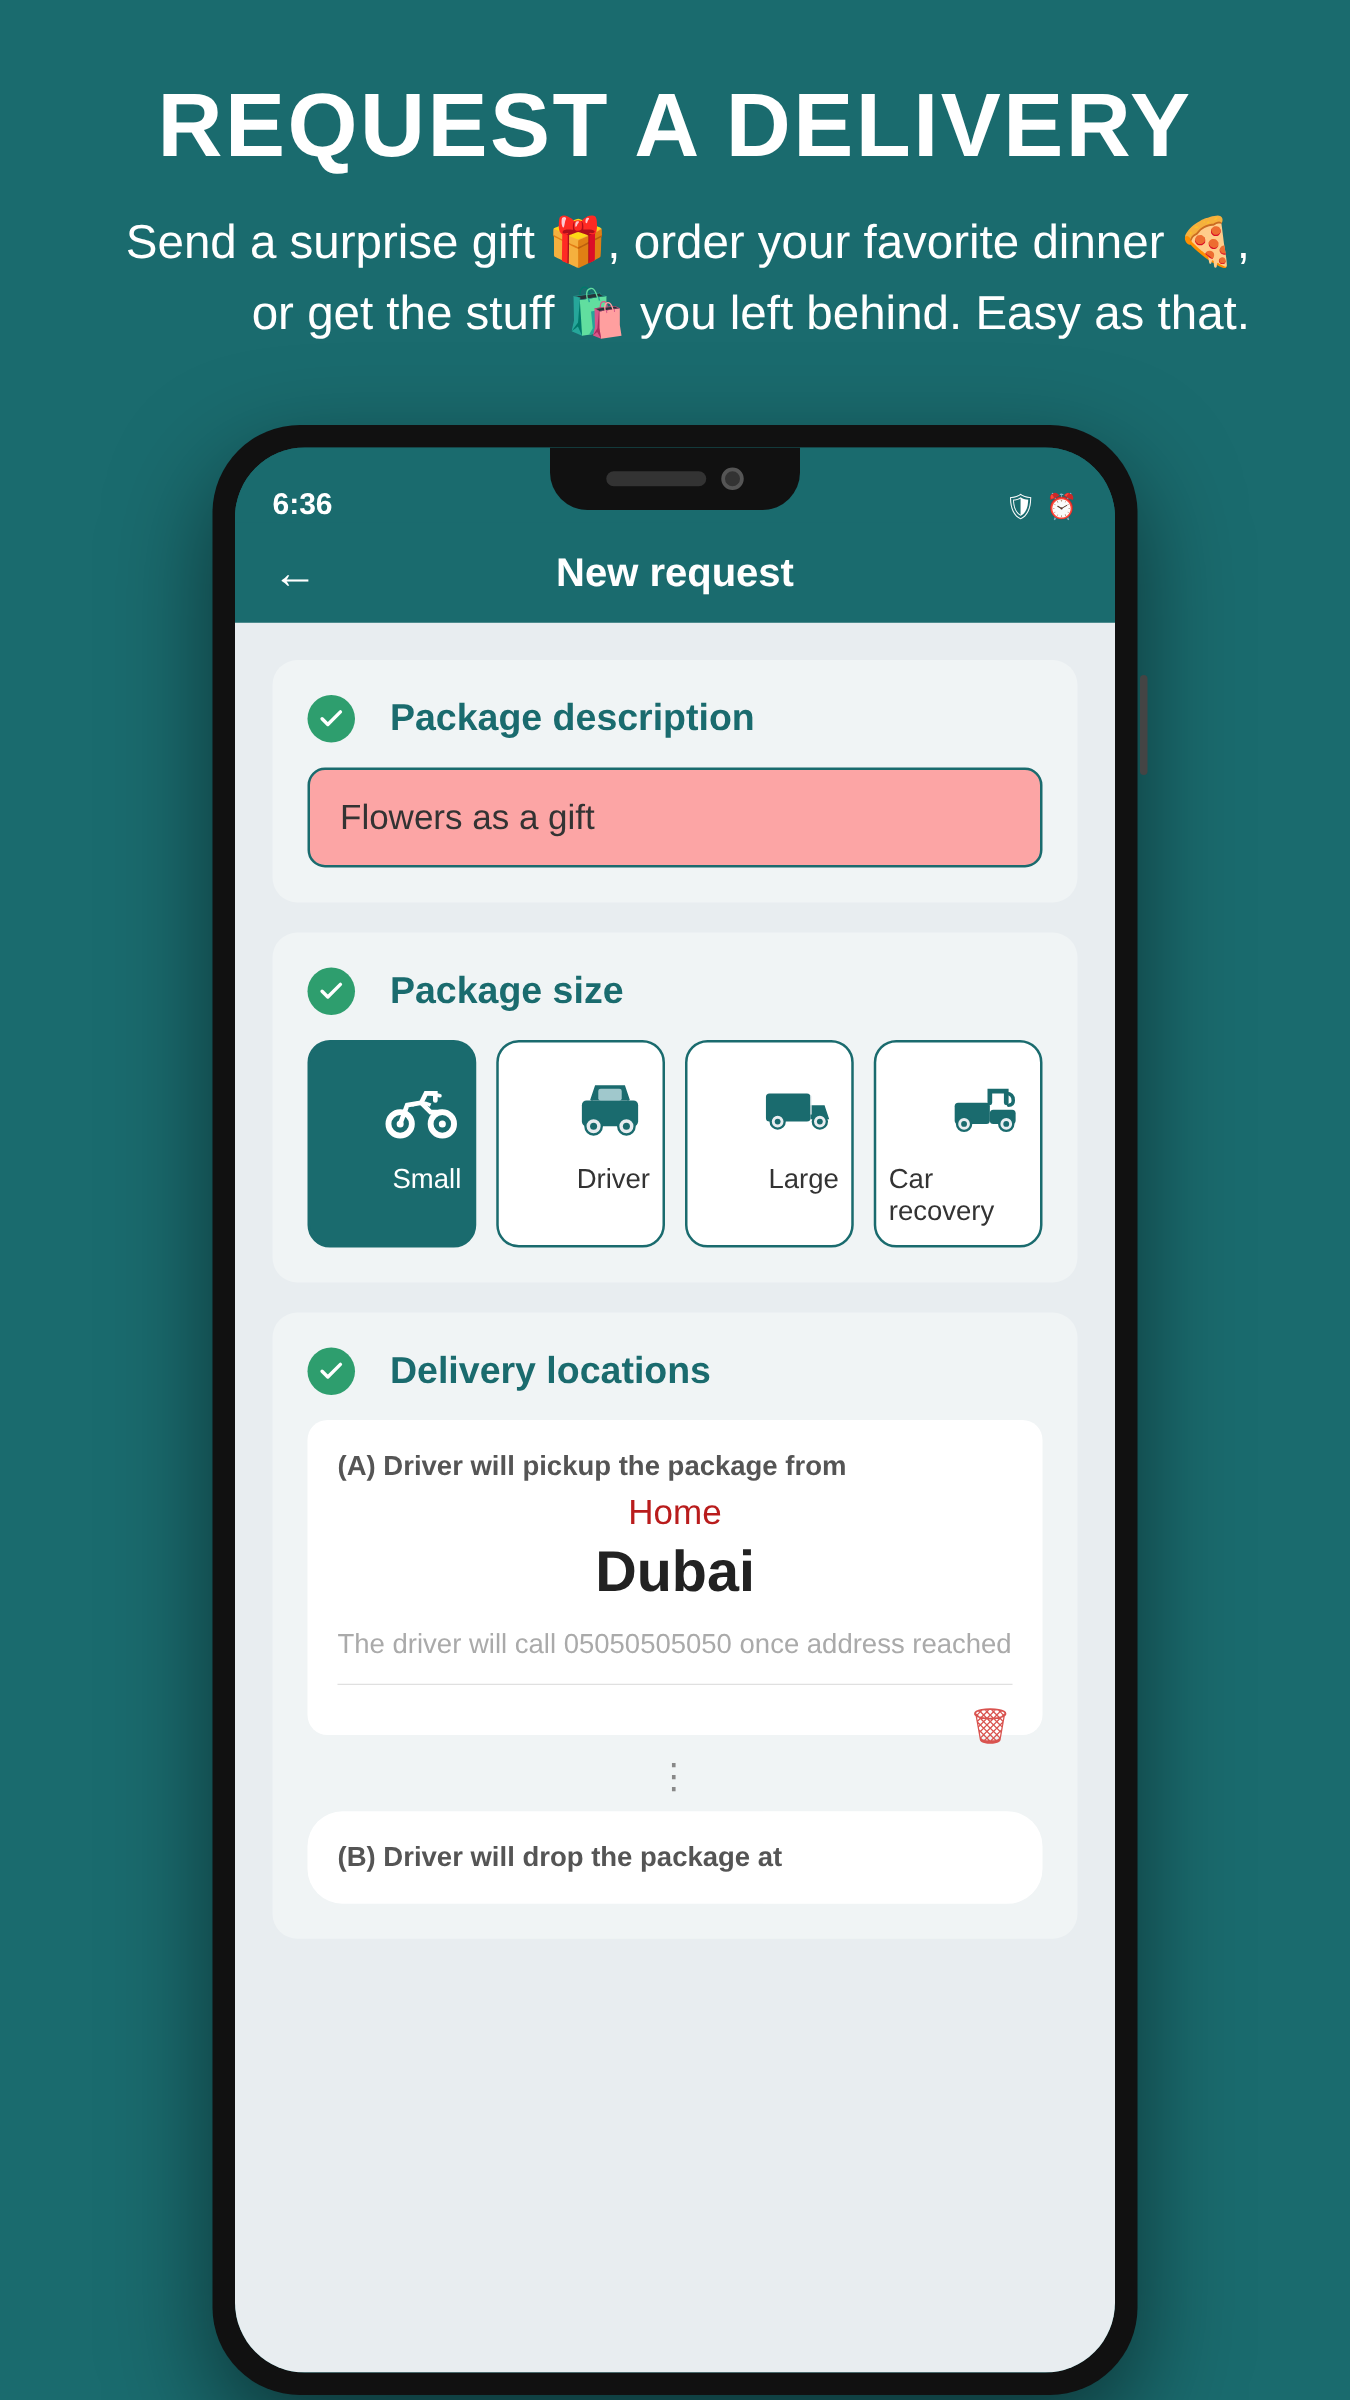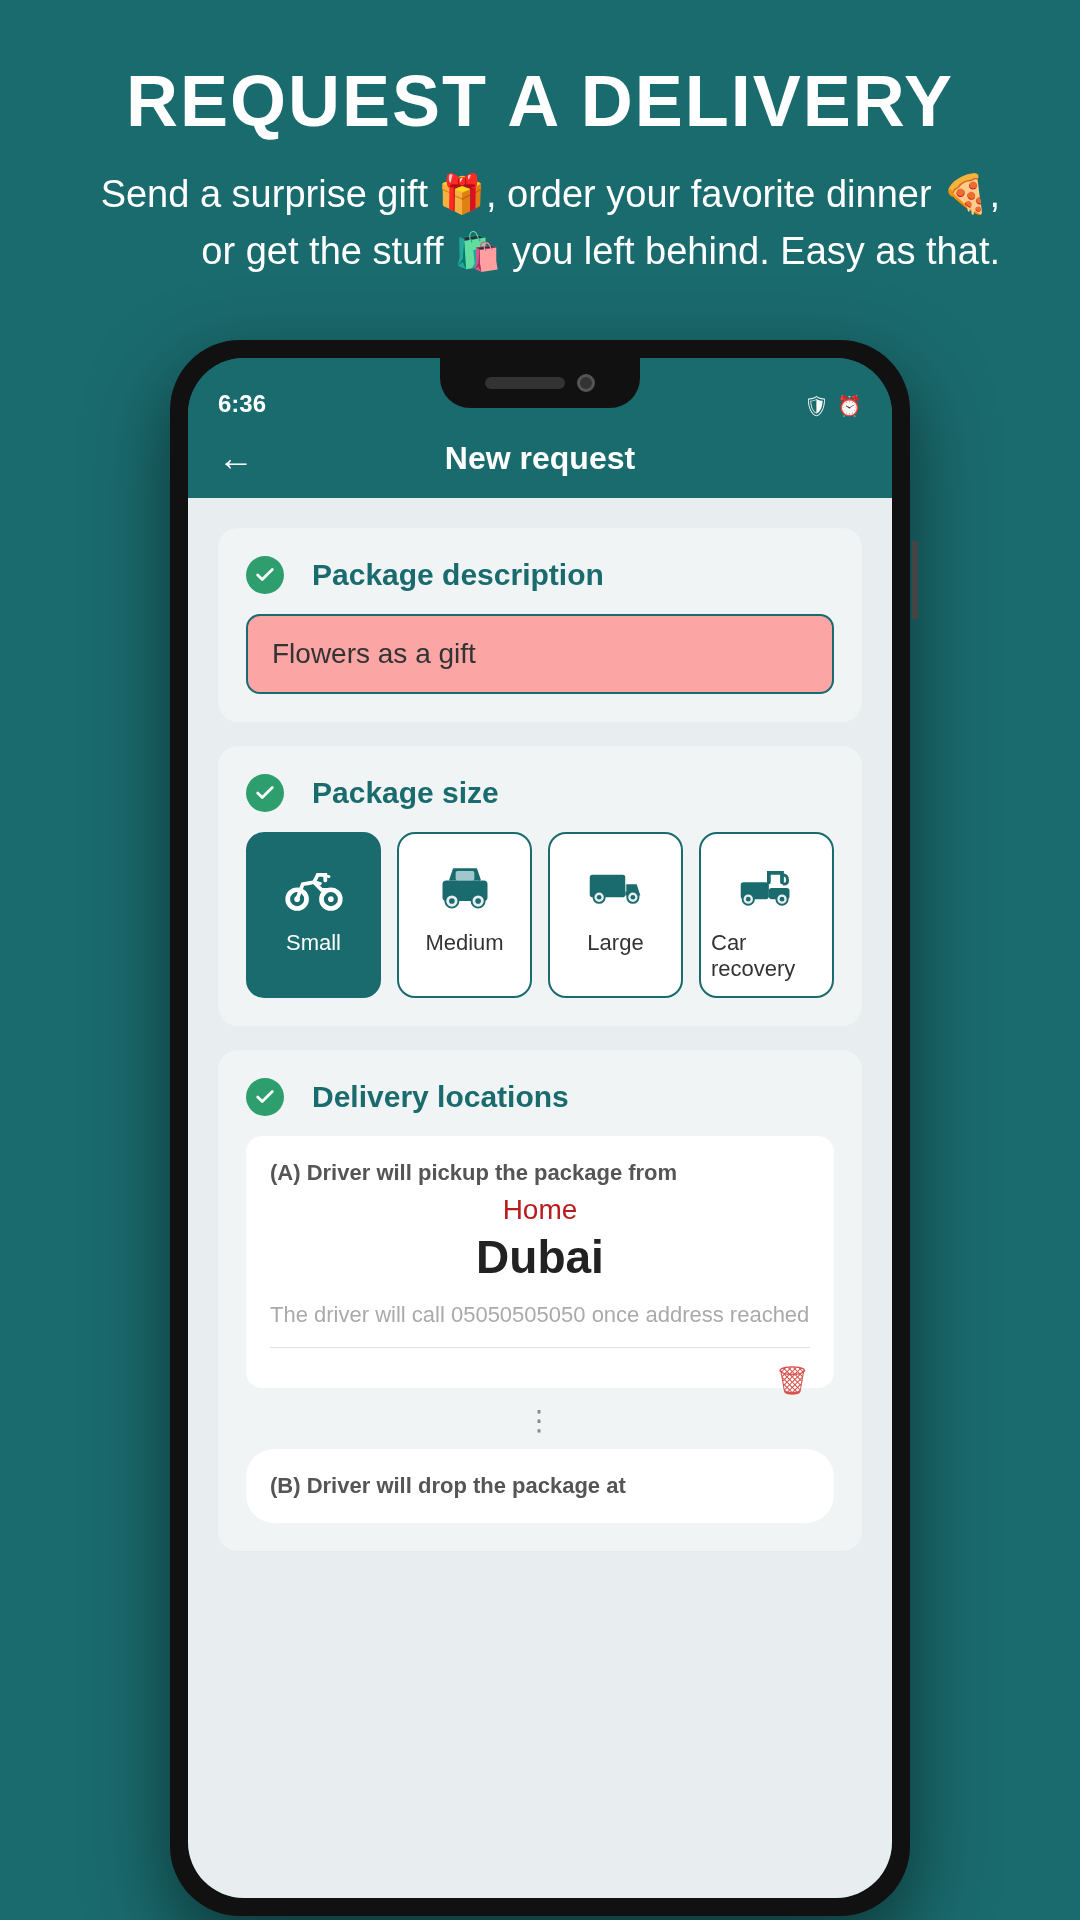--- a/index.html
+++ b/index.html
@@ -196,21 +196,21 @@
       justify-content: space-between;
     }
 
     .size-btn {
       flex: 1;
       border: 2.5px solid #1a6b6e;
       border-radius: 18px;
       padding: 20px 10px 14px;
       display: flex;
       flex-direction: column;
-      align-items: center;
+      align-items: flex-end;
       gap: 12px;
       cursor: pointer;
       background: white;
     }
 
     .size-btn.active {
       background: #1a6b6e;
       border-color: #1a6b6e;
     }
 
@@ -399,21 +399,21 @@
               <svg viewBox="0 0 64 64" width="60" height="60" fill="#1a6b6e">
                 <rect x="8" y="26" width="48" height="22" rx="4" fill="#1a6b6e"></rect>
                 <path d="M16 26 L20 14 L44 14 L48 26" fill="#1a6b6e" stroke="#1a6b6e" stroke-width="2"></path>
                 <circle cx="18" cy="48" r="7" fill="#e8edf0" stroke="#1a6b6e" stroke-width="2"></circle>
                 <circle cx="46" cy="48" r="7" fill="#e8edf0" stroke="#1a6b6e" stroke-width="2"></circle>
                 <circle cx="18" cy="48" r="3" fill="#1a6b6e"></circle>
                 <circle cx="46" cy="48" r="3" fill="#1a6b6e"></circle>
                 <rect x="22" y="16" width="20" height="10" rx="2" fill="#a0c8cc"></rect>
               </svg>
             </div>
-            <span class="size-label">Medium</span>
+            <span class="size-label">Driver</span>
           </div>
 
           <div class="size-btn">
             <div class="size-icon">
               <svg viewBox="0 0 64 64" width="60" height="60">
                 <rect x="4" y="20" width="38" height="24" rx="3" fill="#1a6b6e"></rect>
                 <path d="M42 30 L54 30 L58 42 L42 42 Z" fill="#1a6b6e"></path>
                 <circle cx="14" cy="44" r="6" fill="#e8edf0" stroke="#1a6b6e" stroke-width="2"></circle>
                 <circle cx="14" cy="44" r="2.5" fill="#1a6b6e"></circle>
                 <circle cx="50" cy="44" r="6" fill="#e8edf0" stroke="#1a6b6e" stroke-width="2"></circle>

